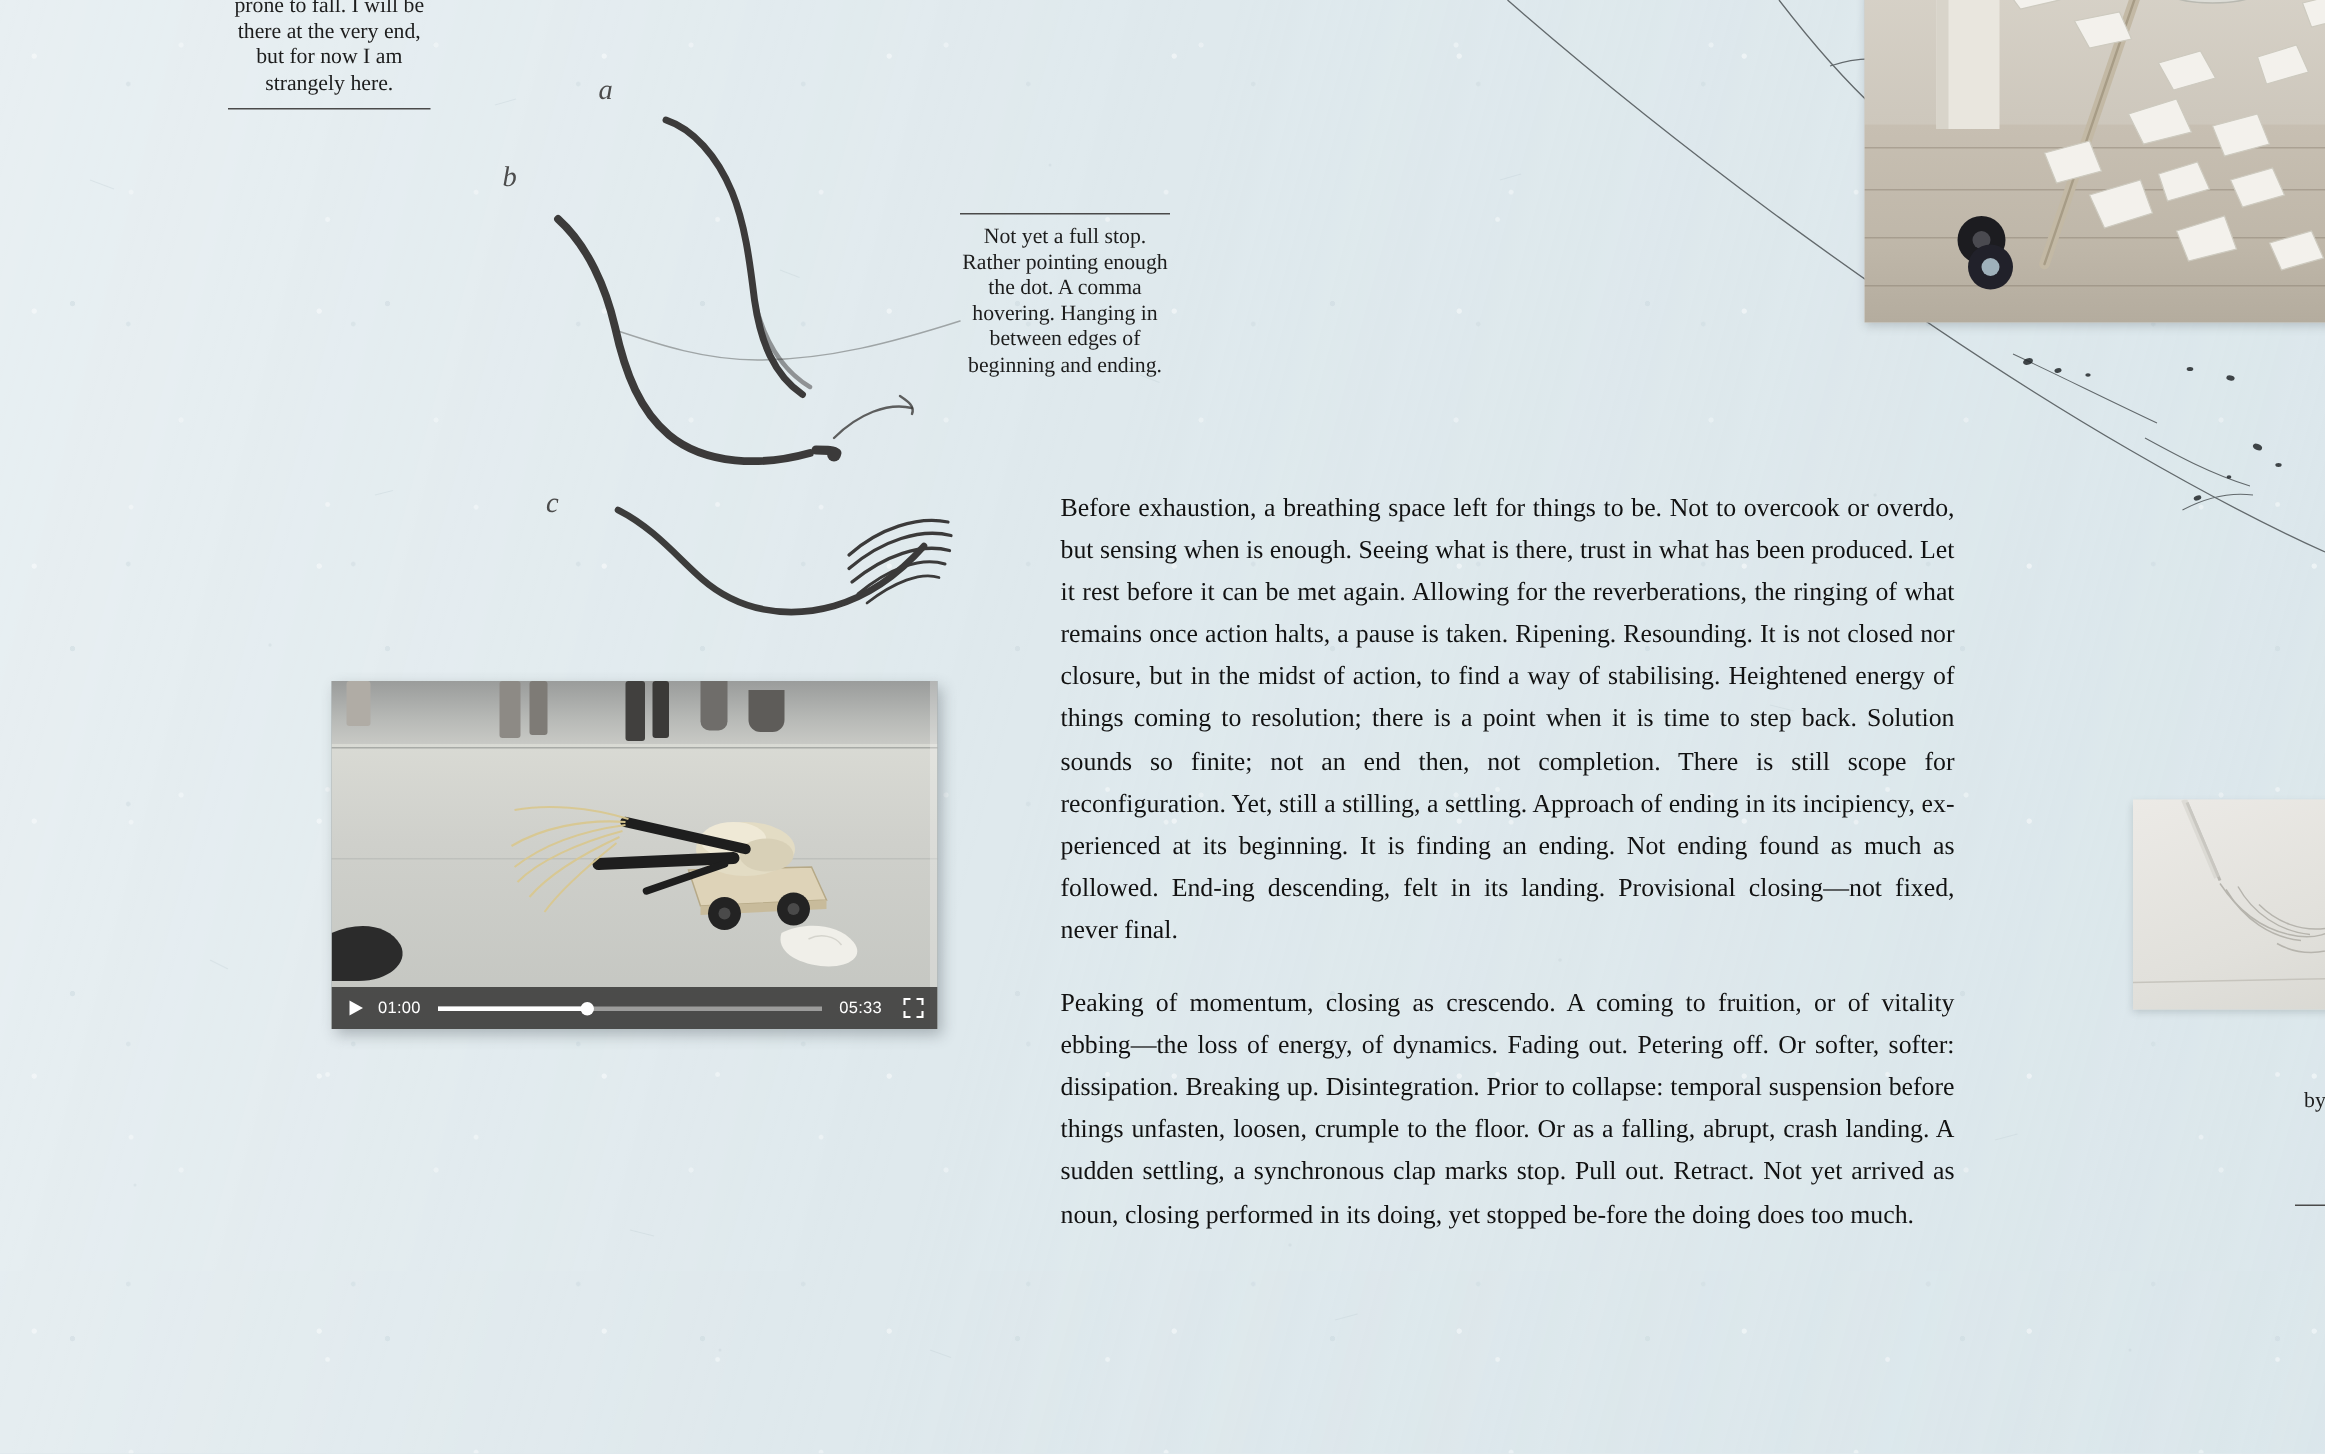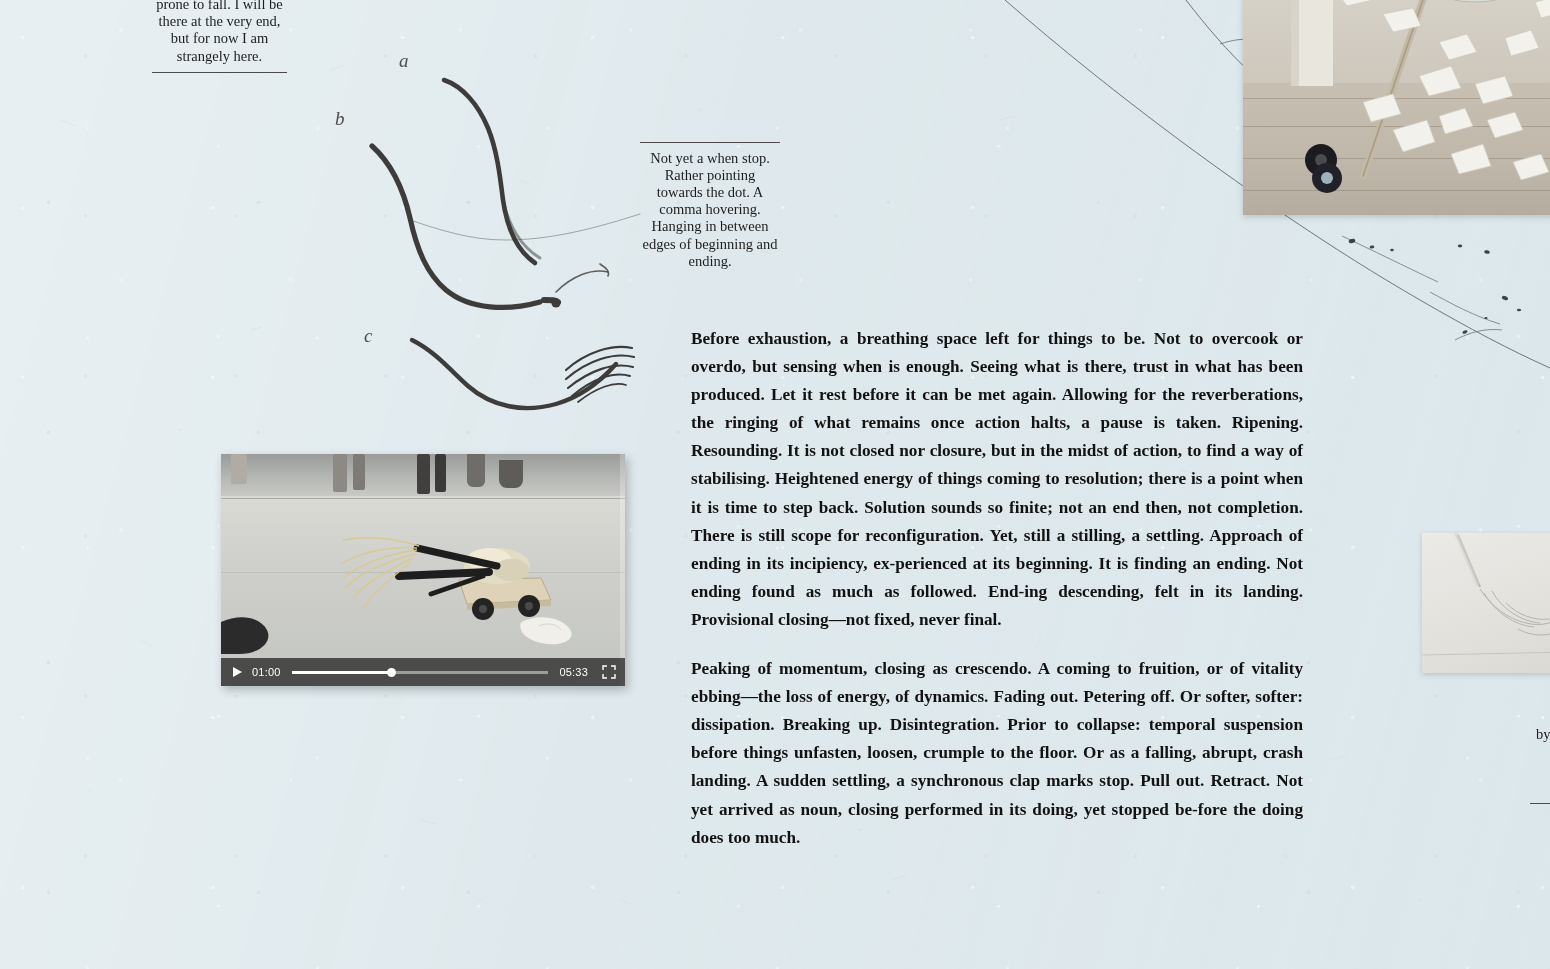--- a/index.html
+++ b/index.html
@@ -73,22 +73,21 @@
     position: absolute;
     left: 691px;
     top: 325px;
     width: 612px;
     font-size: 17.2px;
     line-height: 28.1px;
     text-align: justify;
     color: #121212;
   }
   #body-text p {
-    margin: 0 0 21px 0;
-    font-weight: bold;
+    margin: 0 0 21px 16px;
   }
 
   
   #video-player {
     position: absolute;
     left: 221px;
     top: 454px;
     width: 404px;
     height: 232px;
     background: #9ea6a6;
@@ -358,21 +357,21 @@
   </g>
 </svg>
 
 <div class="note" id="note-top-left">
   <div>a mind, or mines floating in the air. All prone to fall. I will be there at the very end, but for now I am strangely here.</div>
   <div class="rule-bottom"></div>
 </div>
 
 <div class="note" id="note-comma">
   <div class="rule-top"></div>
-  <div>Not yet a when stop. Rather pointing towards the dot. A comma hovering. Hanging in between edges of beginning and ending.</div>
+  <div>Not yet a full stop. Rather pointing enough the dot. A comma hovering. Hanging in between edges of beginning and ending.</div>
 </div>
 
 <div id="body-text">
   <p>Before exhaustion, a breathing space left for things to be. Not to overcook or overdo, but sensing when is enough. Seeing what is there, trust in what has been produced. Let it rest before it can be met again. Allowing for the reverberations, the ringing of what remains once action halts, a pause is taken. Ripening. Resounding. It is not closed nor closure, but in the midst of action, to find a way of stabilising. Heightened energy of things coming to resolution; there is a point when it is time to step back. Solution sounds so finite; not an end then, not completion. There is still scope for reconfiguration. Yet, still a stilling, a settling. Approach of ending in its incipiency, ex-perienced at its beginning. It is finding an ending. Not ending found as much as followed. End-ing descending, felt in its landing. Provisional closing—not fixed, never final.</p>
   <p>Peaking of momentum, closing as crescendo. A coming to fruition, or of vitality ebbing—the loss of energy, of dynamics. Fading out. Petering off. Or softer, softer: dissipation. Breaking up. Disintegration. Prior to collapse: temporal suspension before things unfasten, loosen, crumple to the floor. Or as a falling, abrupt, crash landing. A sudden settling, a synchronous clap marks stop. Pull out. Retract. Not yet arrived as noun, closing performed in its doing, yet stopped be-fore the doing does too much.</p>
 </div>
 
 <div id="video-player">
   <div id="video-frame">
     <div class="vid-bg-top"></div>

